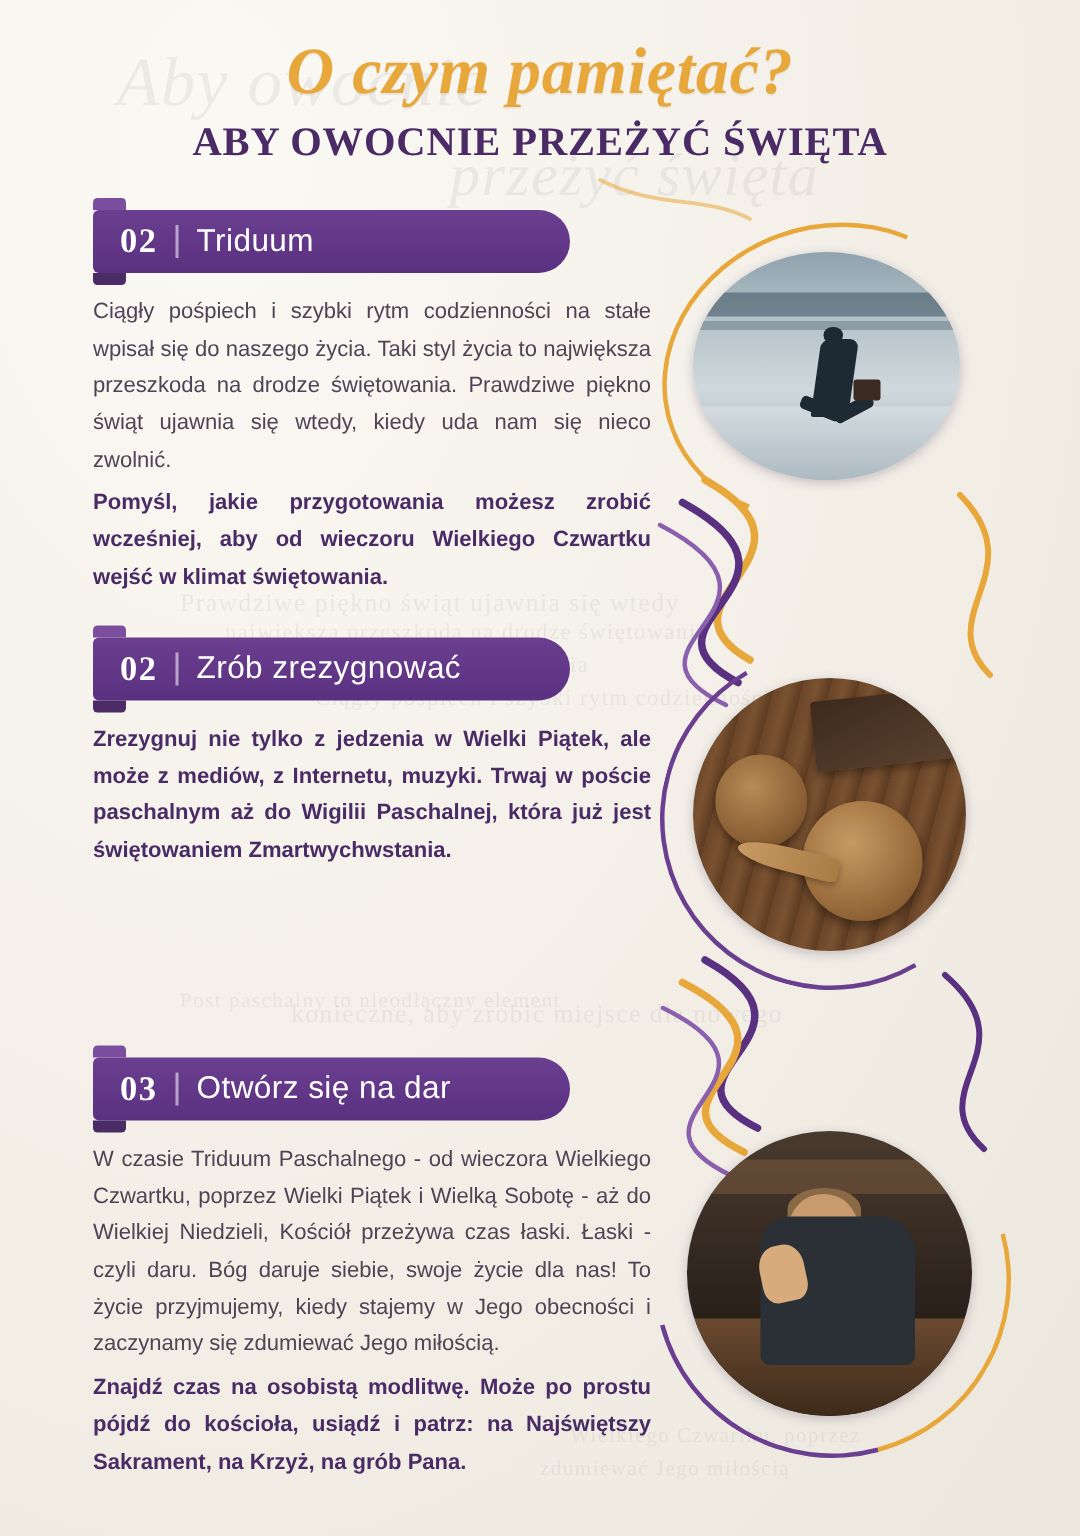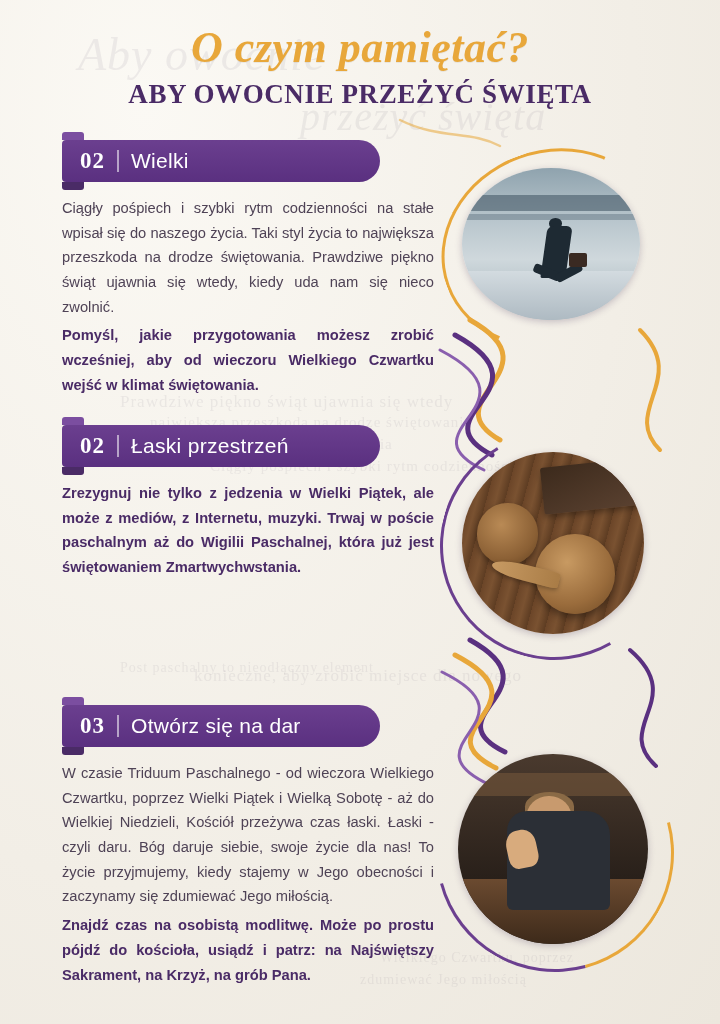--- a/index.html
+++ b/index.html
@@ -322,21 +322,21 @@
     <div class="title-sub">ABY OWOCNIE PRZEŻYĆ ŚWIĘTA</div>
   </div>
 
   <div class="section sec1">
     <div class="banner">
       <div class="banner-bg"></div>
       <div class="banner-notch"></div>
       <div class="banner-notch2"></div>
       <span class="num">02</span>
       <span class="num-rule"></span>
-      <span class="banner-label">Wielki</span>
+      <span class="banner-label">Triduum</span>
     </div>
     <div class="body-text">
       <span>Ciągły pośpiech i szybki rytm codzienności na stałe wpisał się do naszego życia. Taki styl życia to największa przeszkoda na drodze świętowania. Prawdziwe piękno świąt ujawnia się wtedy, kiedy uda nam się nieco zwolnić.</span>
       <span class="bold">Pomyśl, jakie przygotowania możesz zrobić wcześniej, aby od wieczoru Wielkiego Czwartku wejść w klimat świętowania.</span>
     </div>
   </div>
 
   <div class="ring r1"></div>
   <div class="photo p1">
     <div class="img-runner">
@@ -351,21 +351,21 @@
     </div>
   </div>
 
   <div class="section sec2">
     <div class="banner">
       <div class="banner-bg"></div>
       <div class="banner-notch"></div>
       <div class="banner-notch2"></div>
       <span class="num">02</span>
       <span class="num-rule"></span>
-      <span class="banner-label">Łaski przestrzeń</span>
+      <span class="banner-label">Zrób zrezygnować</span>
     </div>
     <div class="body-text">
       <span class="bold">Zrezygnuj nie tylko z jedzenia w Wielki Piątek, ale może z mediów, z Internetu, muzyki. Trwaj w poście paschalnym aż do Wigilii Paschalnej, która już jest świętowaniem Zmartwychwstania.</span>
     </div>
   </div>
 
   <div class="ring r2"></div>
   <div class="photo p2">
     <div class="img-bowls">
       <div class="book"></div>

